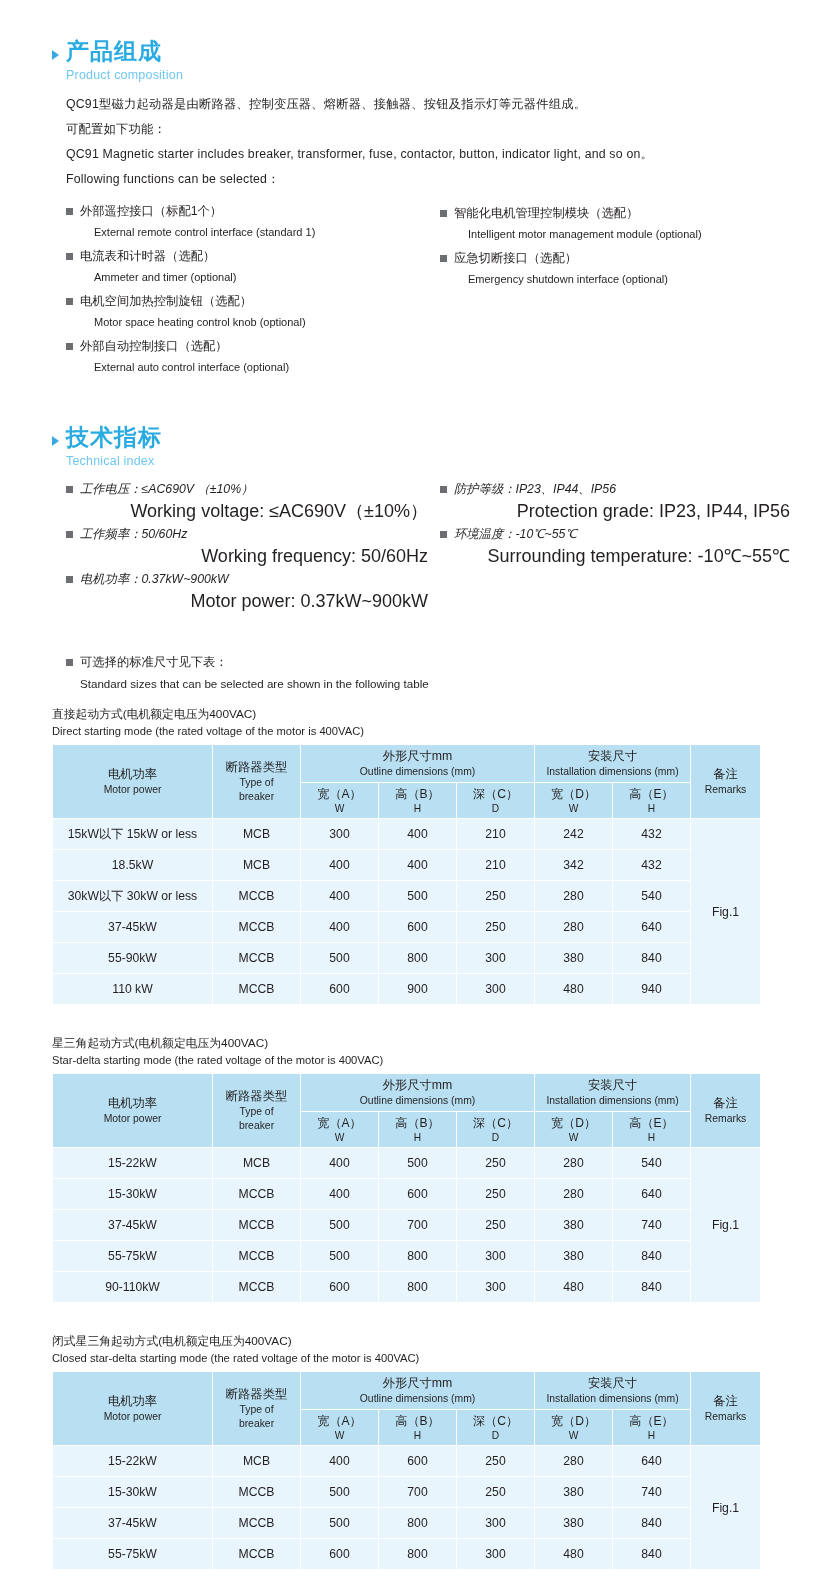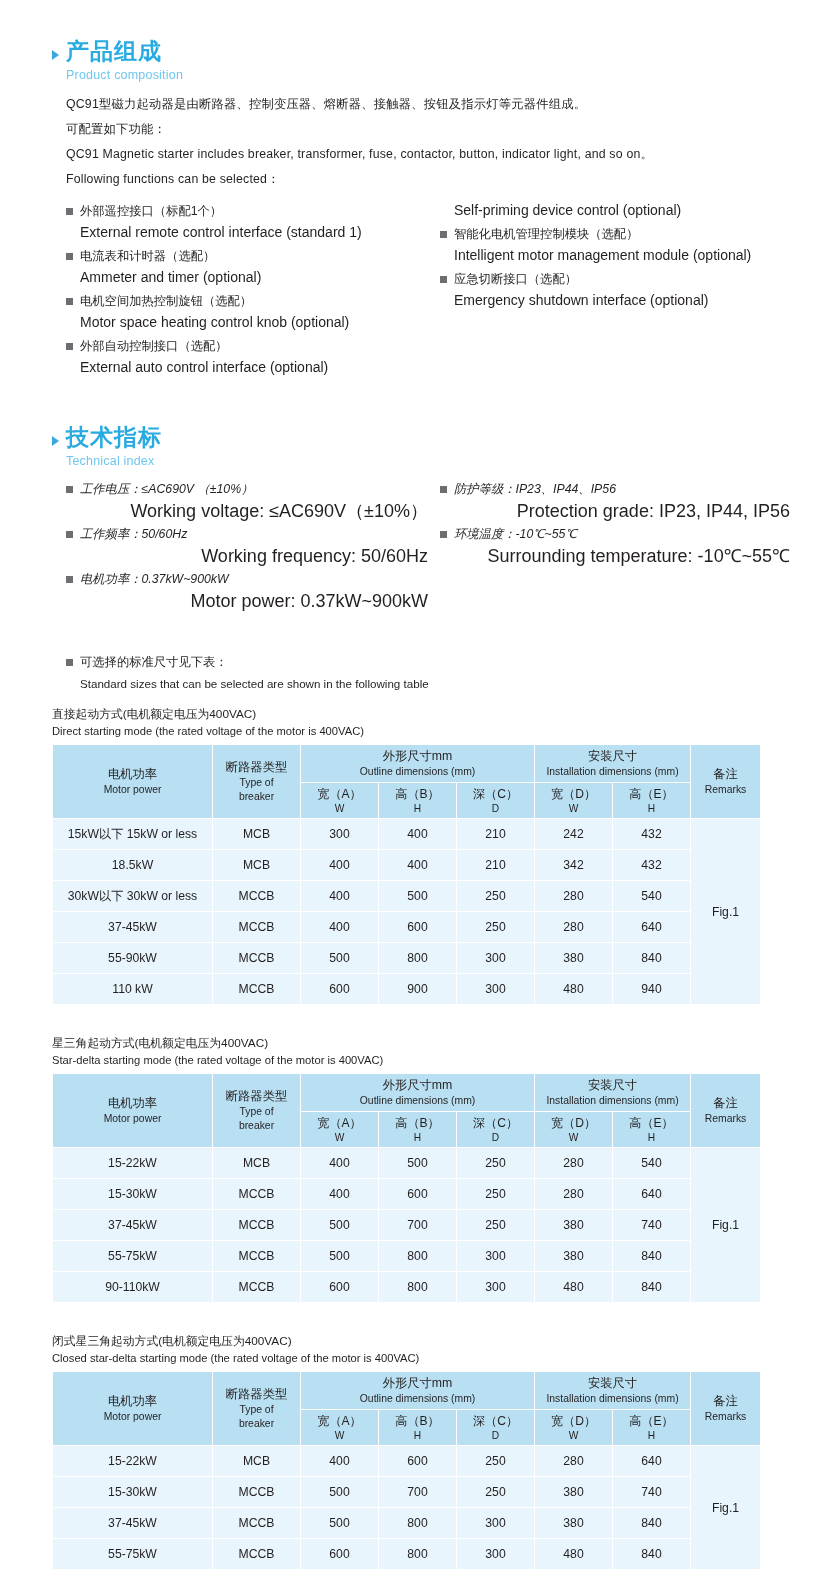--- a/index.html
+++ b/index.html
@@ -87,24 +87,24 @@
   }
   .sq {
     display: inline-block;
     width: 7px;
     height: 7px;
     background: #6d6e71;
     margin-right: 7px;
     flex: 0 0 auto;
   }
   .feat-en {
-    font-size: 14px;
+    font-size: 11px;
     line-height: 21px;
     color: #231f20;
-    margin-left: 14px;
+    margin-left: 28px;
   }
 
   
   .tech-wrap {
     margin-left: 14px;
     margin-top: 4px;
     display: flex;
   }
   .tech-col { width: 50%; box-sizing: border-box; }
   .tech-col.right { padding-left: 12px; }
@@ -235,21 +235,20 @@
         <div class="feat-item">
           <div class="feat-cn">
               <span class="sq"></span>
               <span>外部自动控制接口（选配）</span>
             </div>
           <div class="feat-en">External auto control interface (optional)</div>
         </div>
       </div>
       <div class="feat-col right">
         <div class="feat-item">
-          <div class="feat-en">Self-priming device control (optional)</div>
         </div>
         <div class="feat-item">
           <div class="feat-cn">
               <span class="sq"></span>
               <span>智能化电机管理控制模块（选配）</span>
             </div>
           <div class="feat-en">Intelligent motor management module (optional)</div>
         </div>
         <div class="feat-item">
           <div class="feat-cn">

